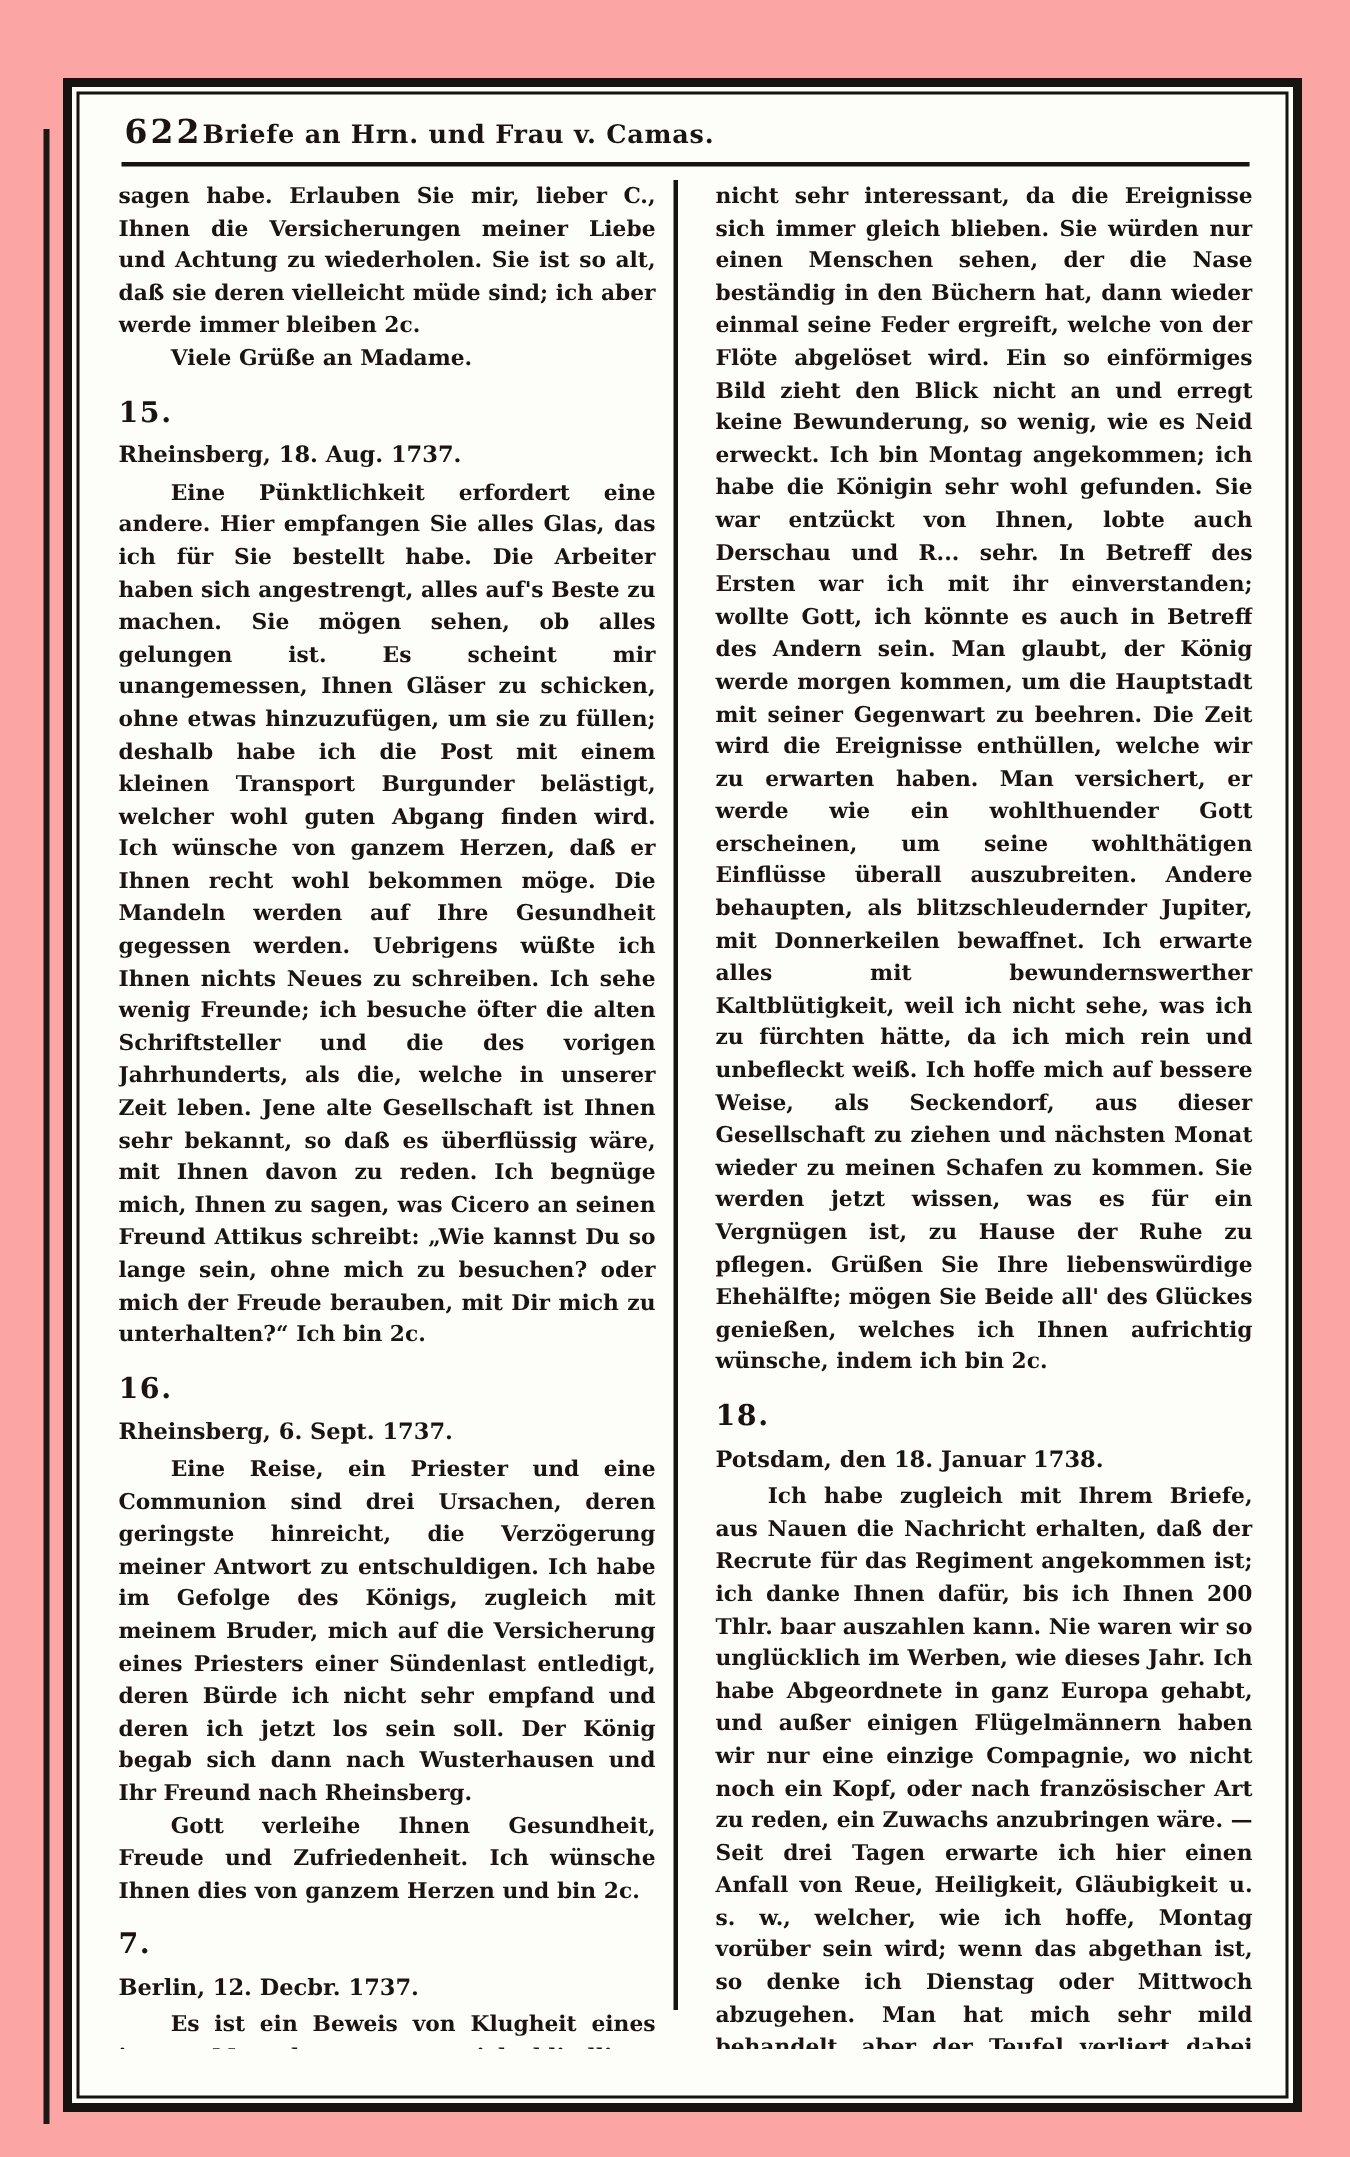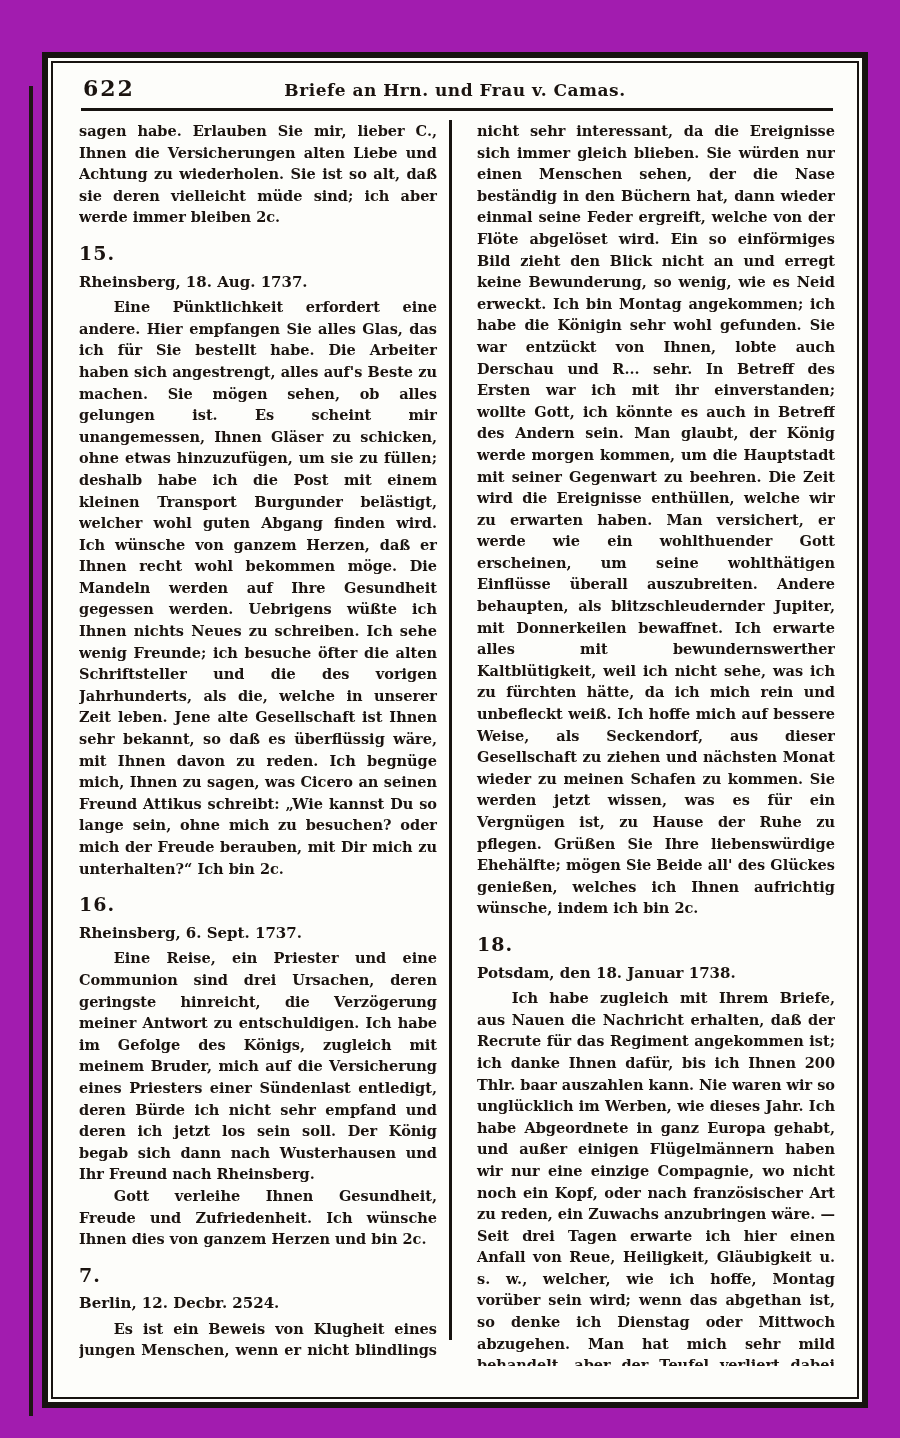--- a/index.html
+++ b/index.html
@@ -1,38 +1,38 @@
 <!DOCTYPE html>
 <html lang="de"><head>
 <meta charset="utf-8">
 <style>
   html, body { margin:0; padding:0; background:#ffffff; }
   .scan {
-    position:relative; width:900px; height:1438px; background:#a21caf;
+    position:relative; width:900px; height:1438px; background:#fca5a5;
     font-family:"DejaVu Serif", "Liberation Serif", serif; color:#1b1410;
     overflow:hidden;
   }
   .artifact-line {
     position:absolute; left:29px; top:86px; width:4px; height:1330px;
     background:#1d1813;
   }
   .page-frame {
     position:absolute; left:42px; top:52px; width:826px; height:1356px;
     box-sizing:border-box; border:6px solid #171310; background:#fdfdfa;
     padding:3px;
   }
   .page-inner {
     box-sizing:border-box; width:100%; height:100%;
     border:2px solid #171310; padding:10px 22px 14px 26px; overflow:hidden;
   }
   .page-header {
     display:flex; align-items:baseline; font-weight:bold; padding:2px 4px 0 4px;
   }
   .page-number { font-size:22px; letter-spacing:2px; }
-  .header-title { flex:1; text-align:center; font-size:17px; letter-spacing:0.5px; }
+  .header-title { flex:1; font-size:17px; letter-spacing:0.5px; }
   .header-spacer { width:56px; }
   .header-rule { height:3px; background:#171310; margin:7px 2px 9px 2px; }
   .columns { display:flex; height:1246px; }
   .column {
     flex:1; text-align:justify; font-weight:bold;
     font-size:14.5px; line-height:21.6px; overflow:hidden;
   }
   .column-left  { padding-right:12px; }
   .column-right { padding-left:25px; }
   .column-divider { width:3px; background:#171310; margin-bottom:26px; }
@@ -56,30 +56,31 @@
       <div class="page-header">
         <span class="page-number">622</span>
         <span class="header-title">Briefe an Hrn. und Frau v. Camas.</span>
         <span class="header-spacer"></span>
       </div>
 
       <div class="header-rule"></div>
 
       <div class="columns">
         <div class="column column-left">
-            <p class="block-continuation">sagen habe. Erlauben Sie mir, lieber C., Ihnen die Versicherungen alten Liebe und Achtung zu wiederholen. Sie ist so alt, daß sie deren vielleicht müde sind; ich aber werde immer bleiben 2c.</p>
+            <p class="block-continuation">sagen habe. Erlauben Sie mir, lieber C., Ihnen die Versicherungen meiner Liebe und Achtung zu wiederholen. Sie ist so alt, daß sie deren vielleicht müde sind; ich aber werde immer bleiben 2c.</p>
+            <p class="block-paragraph">Viele Grüße an Madame.</p>
             <div class="block-heading">15.</div>
             <div class="block-dateline">Rheinsberg, 18. Aug. 1737.</div>
             <p class="block-paragraph">Eine Pünktlichkeit erfordert eine andere. Hier empfangen Sie alles Glas, das ich für Sie bestellt habe. Die Arbeiter haben sich angestrengt, alles auf's Beste zu machen. Sie mögen sehen, ob alles gelungen ist. Es scheint mir unangemessen, Ihnen Gläser zu schicken, ohne etwas hinzuzufügen, um sie zu füllen; deshalb habe ich die Post mit einem kleinen Transport Burgunder belästigt, welcher wohl guten Abgang finden wird. Ich wünsche von ganzem Herzen, daß er Ihnen recht wohl bekommen möge. Die Mandeln werden auf Ihre Gesundheit gegessen werden. Uebrigens wüßte ich Ihnen nichts Neues zu schreiben. Ich sehe wenig Freunde; ich besuche öfter die alten Schriftsteller und die des vorigen Jahrhunderts, als die, welche in unserer Zeit leben. Jene alte Gesellschaft ist Ihnen sehr bekannt, so daß es überflüssig wäre, mit Ihnen davon zu reden. Ich begnüge mich, Ihnen zu sagen, was Cicero an seinen Freund Attikus schreibt: „Wie kannst Du so lange sein, ohne mich zu besuchen? oder mich der Freude berauben, mit Dir mich zu unterhalten?“ Ich bin 2c.</p>
             <div class="block-heading">16.</div>
             <div class="block-dateline">Rheinsberg, 6. Sept. 1737.</div>
             <p class="block-paragraph">Eine Reise, ein Priester und eine Communion sind drei Ursachen, deren geringste hinreicht, die Verzögerung meiner Antwort zu entschuldigen. Ich habe im Gefolge des Königs, zugleich mit meinem Bruder, mich auf die Versicherung eines Priesters einer Sündenlast entledigt, deren Bürde ich nicht sehr empfand und deren ich jetzt los sein soll. Der König begab sich dann nach Wusterhausen und Ihr Freund nach Rheinsberg.</p>
             <p class="block-paragraph">Gott verleihe Ihnen Gesundheit, Freude und Zufriedenheit. Ich wünsche Ihnen dies von ganzem Herzen und bin 2c.</p>
             <div class="block-heading">7.</div>
-            <div class="block-dateline">Berlin, 12. Decbr. 2524.</div>
+            <div class="block-dateline">Berlin, 12. Decbr. 1737.</div>
             <p class="block-paragraph">Es ist ein Beweis von Klugheit eines jungen Menschen, wenn er nicht blindlings seinen Neigungen folgt, vielmehr diese zurückzuhalten weiß, wenn er sieht, daß die Folgen, welche sie nach sich ziehen, jemanden nachtheilig sein können. Aus ähnlichem Grunde habe ich Ihnen während Ihres Aufenthaltes in Wusterhausen nicht geschrieben. Ich fürchtete, daß unser Briefwechsel übel gedeutet werden möchte; auch dachte ich, daß Sie durch die dem Könige zu erweisenden Dienste, durch Jagd, Tabackrauchen, Anordnungen in der Nähe 2c. hinlänglich beschäftigt sein würden, so daß meine Briefe Ihnen nur die wenige Zeit, welche Ihnen blieb, geraubt hätten. Ich habe es daher über mich vermocht zu schweigen, und habe nun das Vergnügen das Schweigen zu brechen. Die Erzählung alles dessen, was mir seit 4 Monaten begegnet ist, wäre</p>
           </div>
         <div class="column-divider"></div>
         <div class="column column-right">
             <p class="block-continuation">nicht sehr interessant, da die Ereignisse sich immer gleich blieben. Sie würden nur einen Menschen sehen, der die Nase beständig in den Büchern hat, dann wieder einmal seine Feder ergreift, welche von der Flöte abgelöset wird. Ein so einförmiges Bild zieht den Blick nicht an und erregt keine Bewunderung, so wenig, wie es Neid erweckt. Ich bin Montag angekommen; ich habe die Königin sehr wohl gefunden. Sie war entzückt von Ihnen, lobte auch Derschau und R... sehr. In Betreff des Ersten war ich mit ihr einverstanden; wollte Gott, ich könnte es auch in Betreff des Andern sein. Man glaubt, der König werde morgen kommen, um die Hauptstadt mit seiner Gegenwart zu beehren. Die Zeit wird die Ereignisse enthüllen, welche wir zu erwarten haben. Man versichert, er werde wie ein wohlthuender Gott erscheinen, um seine wohlthätigen Einflüsse überall auszubreiten. Andere behaupten, als blitzschleudernder Jupiter, mit Donnerkeilen bewaffnet. Ich erwarte alles mit bewundernswerther Kaltblütigkeit, weil ich nicht sehe, was ich zu fürchten hätte, da ich mich rein und unbefleckt weiß. Ich hoffe mich auf bessere Weise, als Seckendorf, aus dieser Gesellschaft zu ziehen und nächsten Monat wieder zu meinen Schafen zu kommen. Sie werden jetzt wissen, was es für ein Vergnügen ist, zu Hause der Ruhe zu pflegen. Grüßen Sie Ihre liebenswürdige Ehehälfte; mögen Sie Beide all' des Glückes genießen, welches ich Ihnen aufrichtig wünsche, indem ich bin 2c.</p>
             <div class="block-heading">18.</div>
             <div class="block-dateline">Potsdam, den 18. Januar 1738.</div>
             <p class="block-paragraph">Ich habe zugleich mit Ihrem Briefe, aus Nauen die Nachricht erhalten, daß der Recrute für das Regiment angekommen ist; ich danke Ihnen dafür, bis ich Ihnen 200 Thlr. baar auszahlen kann. Nie waren wir so unglücklich im Werben, wie dieses Jahr. Ich habe Abgeordnete in ganz Europa gehabt, und außer einigen Flügelmännern haben wir nur eine einzige Compagnie, wo nicht noch ein Kopf, oder nach französischer Art zu reden, ein Zuwachs anzubringen wäre. — Seit drei Tagen erwarte ich hier einen Anfall von Reue, Heiligkeit, Gläubigkeit u. s. w., welcher, wie ich hoffe, Montag vorüber sein wird; wenn das abgethan ist, so denke ich Dienstag oder Mittwoch abzugehen. Man hat mich sehr mild behandelt, aber der Teufel verliert dabei nichts; Sie kennen den Geist des Hofes, und dies genügt, um es zu begreifen. Zu glücklich wäre ich, m. l. C., wenn ich Sie in Rheinsberg haben könnte! Der Ort an und für sich verdient Ihre Aufmerksamkeit nicht; das einzige was sich Ihrer würdig dort findet, ist das Herz eines Sie liebenden und achtenden Freundes; an diesen Attributen müssen Sie mich erkennen, denn diese Gesinnungen sind nicht neu in mir, ich hoffe, Sie werden solche zu allen Zeiten an mir bemerkt haben. Mein Glück wäre vollkommen, wenn ich Ihnen davon wirksame Beweise geben könnte; dem Augenblick sehe ich mit Sehnsucht entgegen, so wie dem, Sie zu umarmen. Inzwischen bitte ich Sie mich stets anzusehen, als 2c. 2c.</p>
           </div>
       </div>

